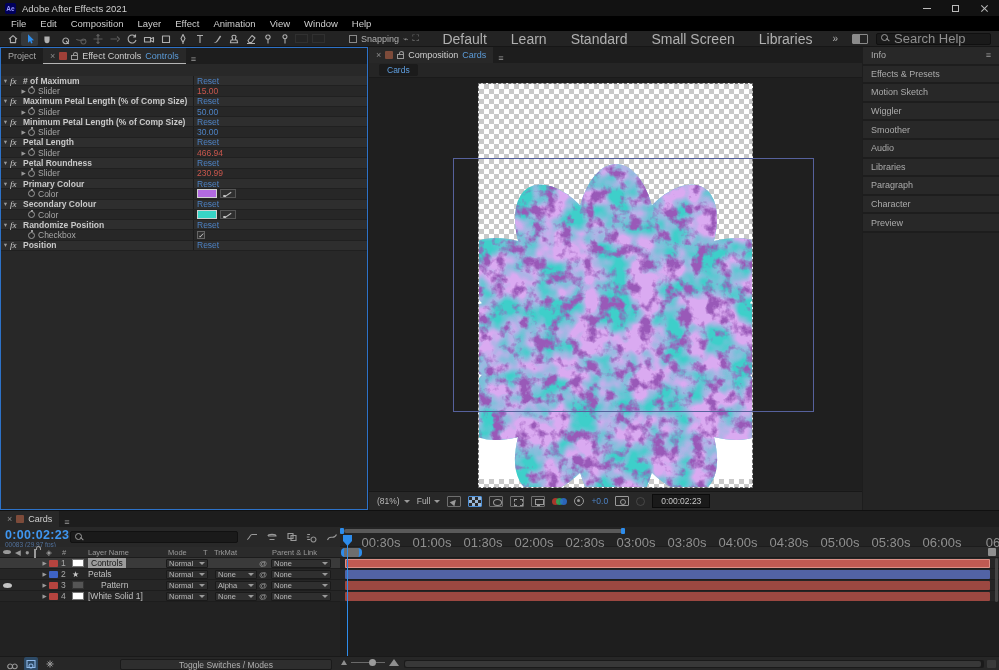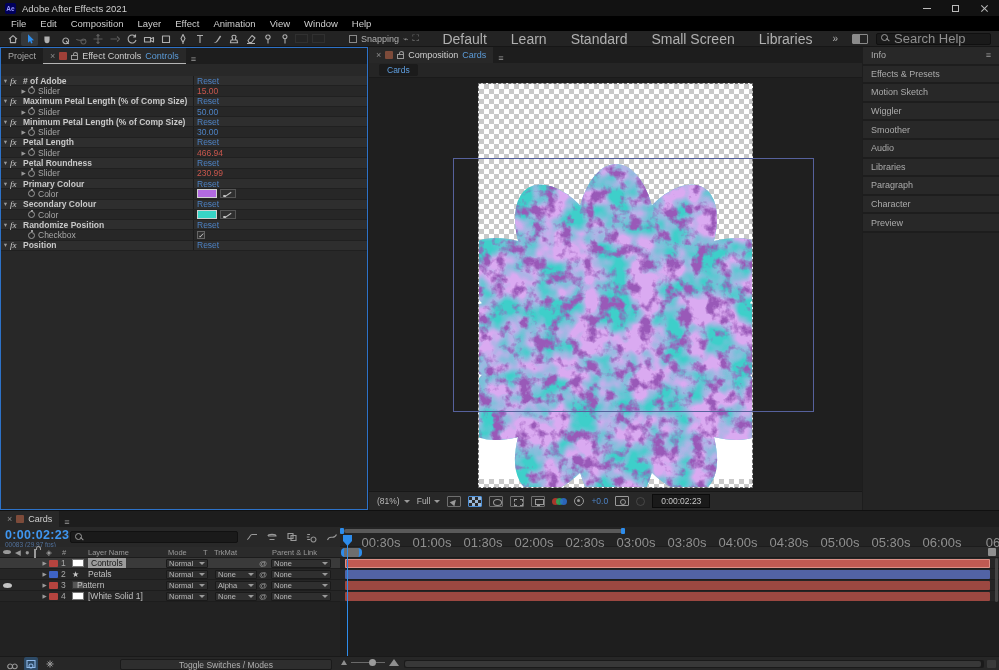--- a/index.html
+++ b/index.html
@@ -322,21 +322,21 @@
         <i class="lock"></i>
         <span>Effect Controls</span>
         <span class="blue">Controls</span>
       </span>
       <span class="panel-menu">≡</span>
     </div>
     <div id="ec-rows">
         <div class="ec-row group">
           <span class="twirl">▼</span>
           <span class="fxb">fx</span>
-          <span class="name"># of Adobe</span>
+          <span class="name"># of Maximum</span>
           <span class="vcell">
             <span class="bluev">Reset</span>
           </span>
           <i class="ec-col-div"></i>
         </div>
         <div class="ec-row prop">
           <span style="width: 18px;"></span>
           <span class="twirl">▶</span>
           <i class="stopwatch"></i>
           <span class="plabel">Slider</span>
@@ -750,21 +750,21 @@
           </span>
           <span class="cell" style="left: 49px;">
             <i class="chip" style="width: 9px; height: 7px; background: rgb(181, 68, 63);"></i>
           </span>
           <span class="cell" style="left: 61px;">
             <span style="color: rgb(168, 168, 168);">3</span>
           </span>
           <span class="cell" style="left: 72px;">
             <i class="thumb pat"></i>
           </span>
-          <span class="cell" style="left: 77px;">
+          <span class="cell" style="left: 101px;">
             <span class="lname">Pattern</span>
           </span>
           <span class="cell" style="left: 166px;">
             <span class="modebox">
               <span>Normal</span>
               <i class="caret"></i>
             </span>
           </span>
           <span class="cell" style="left: 215px;">
             <span class="modebox">

